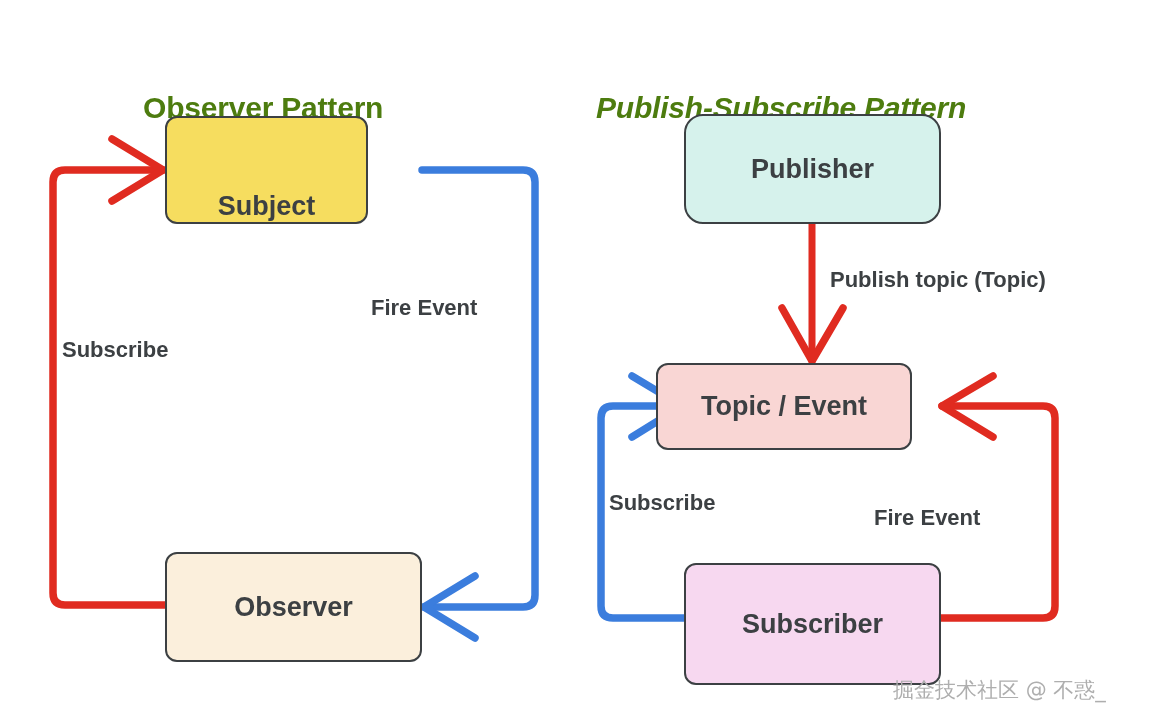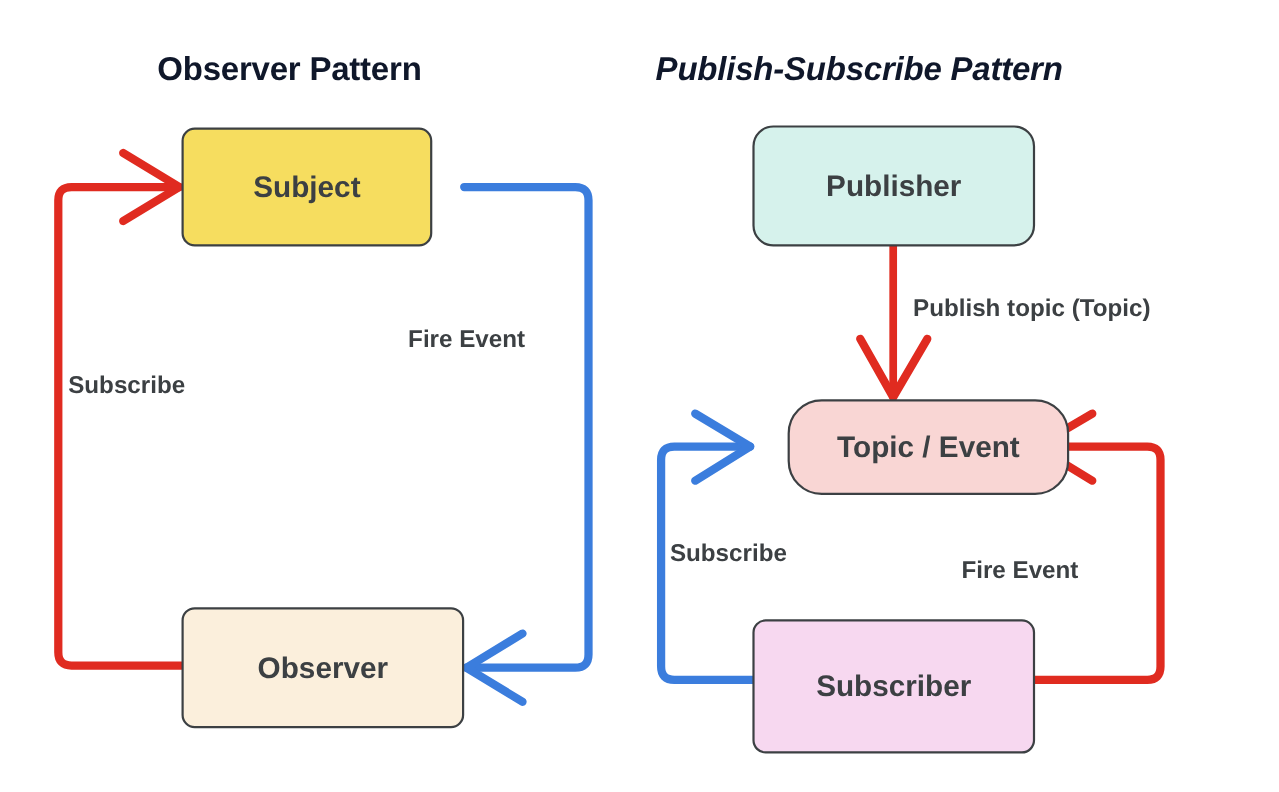--- a/index.html
+++ b/index.html
@@ -20,47 +20,48 @@
     position: absolute;
     left: 0;
     top: 0;
     width: 1163px;
     height: 720px;
   }
   .diagram-title {
     position: absolute;
     font-size: 30px;
     font-weight: bold;
-    color: #0f172a;
+    color: #4d7c0f;
     white-space: nowrap;
     letter-spacing: -0.2px;
+    margin-top: 44px;
   }
   #title-observer { left: 143px; top: 47px; }
   #title-pubsub   { left: 596px; top: 47px; font-style: italic; }
 
   .node-box {
     position: absolute;
     border: 2.5px solid #3c4043;
     border-radius: 12px;
     display: flex;
     align-items: center;
     justify-content: center;
     box-sizing: border-box;
   }
   .node-label {
     font-size: 27px;
     font-weight: bold;
     color: #3c4043;
     white-space: nowrap;
   }
 
-  #node-subject    { left: 165px; top: 116px; width: 228px; height: 108px; background: #f6dd5f; }
+  #node-subject    { left: 165px; top: 116px; width: 203px; height: 108px; background: #f6dd5f; align-items: flex-end; }
   #node-observer   { left: 165px; top: 552px; width: 257px; height: 110px; background: #fbefdc; }
   #node-publisher  { left: 684px; top: 114px; width: 257px; height: 110px; background: #d6f2ec; border-radius: 19px; }
-  #node-topic      { left: 716px; top: 363px; width: 256px; height: 87px;  background: #f9d6d4; border-radius: 31px; }
+  #node-topic      { left: 656px; top: 363px; width: 256px; height: 87px;  background: #f9d6d4; }
   #node-subscriber { left: 684px; top: 563px; width: 257px; height: 122px; background: #f7d8f0; }
 
   .edge-label {
     position: absolute;
     font-size: 22px;
     font-weight: bold;
     color: #3c4043;
     white-space: nowrap;
   }
   #label-subscribe-left  { left: 62px;  top: 337px; }
@@ -139,14 +140,15 @@
   <div class="edge-label" id="label-subscribe-left">Subscribe</div>
 
   <div class="edge-label" id="label-fire-left">Fire Event</div>
 
   <div class="edge-label" id="label-publish-topic">Publish topic (Topic)</div>
 
   <div class="edge-label" id="label-subscribe-right">Subscribe</div>
 
   <div class="edge-label" id="label-fire-right">Fire Event</div>
 
+  <div id="watermark">掘金技术社区 @ 不惑_</div>
 
 </div>
 
 </body></html>

